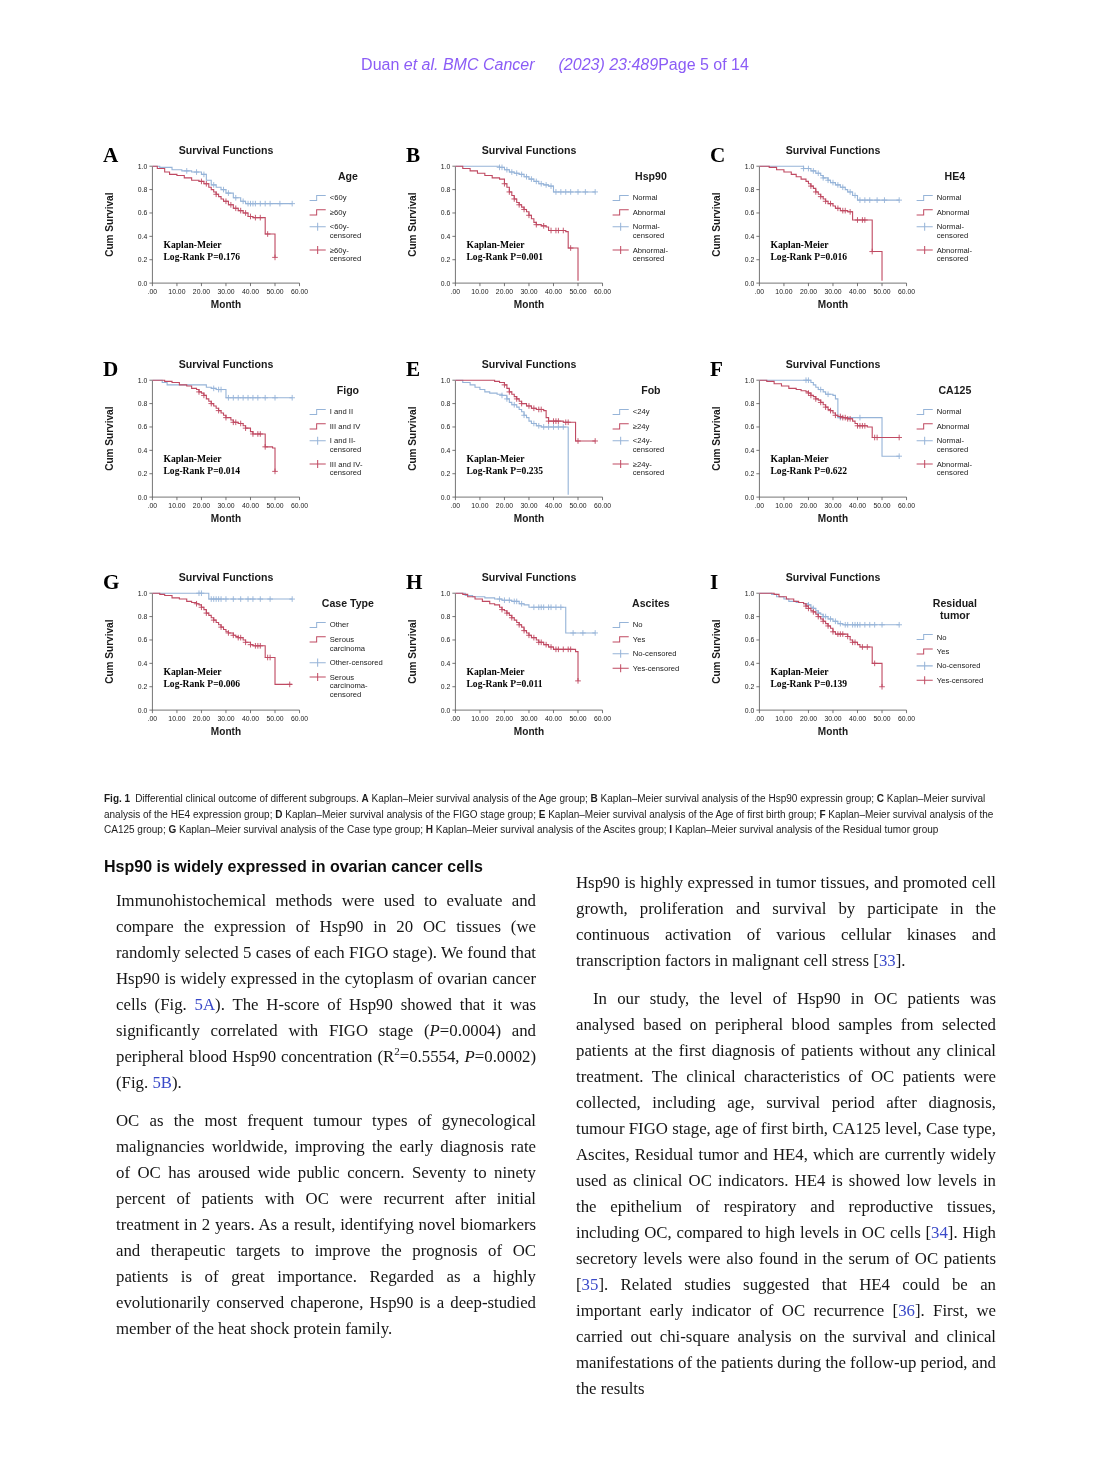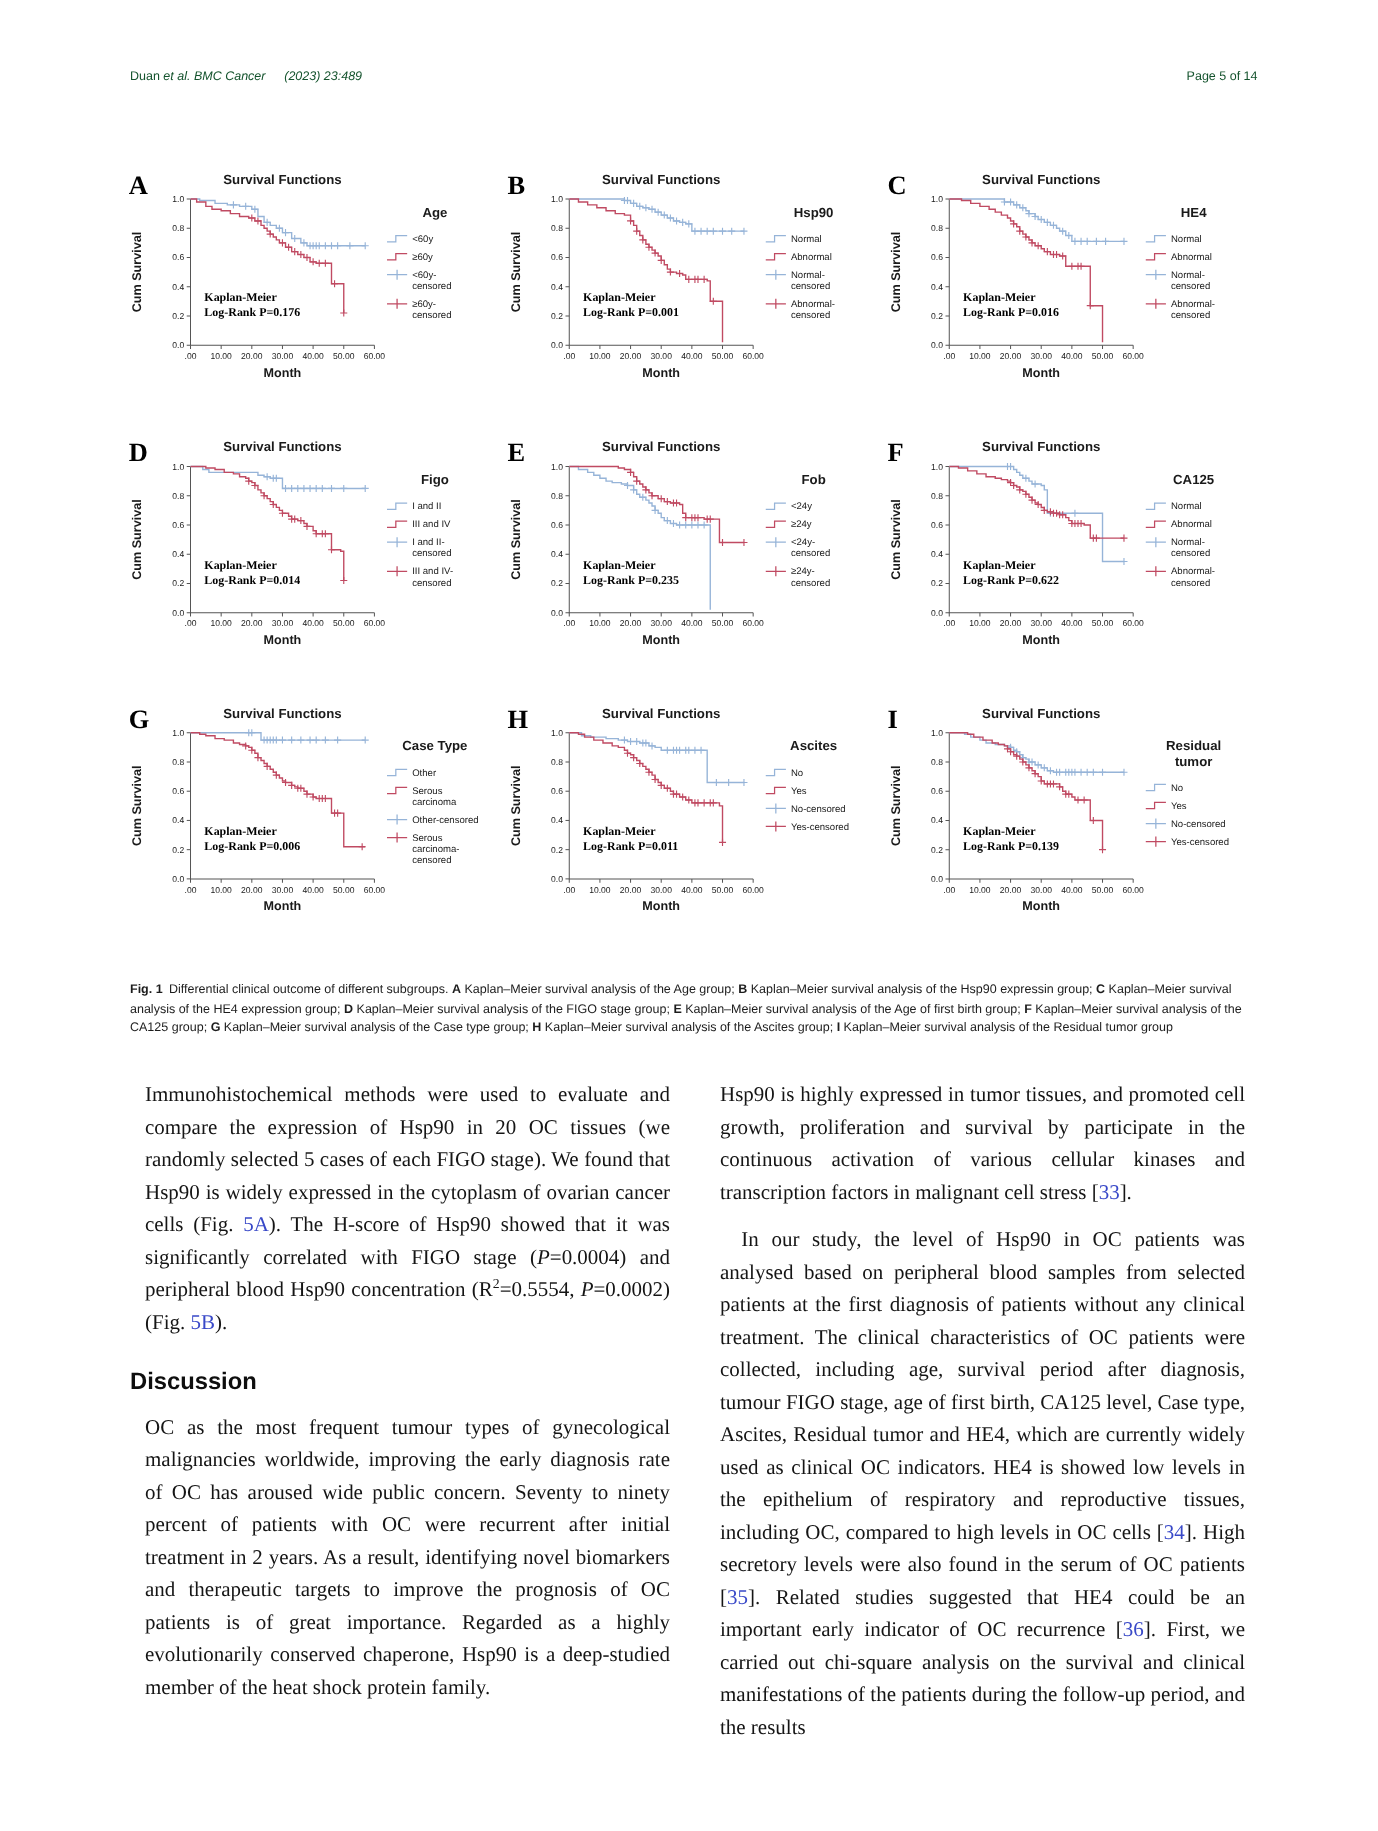--- a/index.html
+++ b/index.html
@@ -1,22 +1,22 @@
 <!DOCTYPE html>
 <html><head>
 <meta charset="utf-8">
 <style>
   html,body{margin:0;padding:0;}
   body{
     width:1102px;height:1465px;background:#ffffff;position:relative;
     font-family:"Liberation Sans",sans-serif;color:#1a1a1a;overflow:hidden;
   }
   .header{
-    display:flex;justify-content:space-between;align-items:flex-end;
-    padding:56px 96px 0 104px;font-size:10px;color:#14532d;
+    display:flex;justify-content:center;align-items:flex-end;
+    padding:56px 96px 0 104px;font-size:16px;color:#8b5cf6;
   }
   .header .ital{font-style:italic;}
   .figure-grid{
     margin:64px 92px 0 100px;
     display:grid;grid-template-columns:repeat(3,1fr);
   }
   .panel{width:100%;}
   .panel svg{width:100%;display:block;}
   .caption{
     margin:12px 96px 0 104px;
@@ -774,21 +774,21 @@
         <path d="M 208 114.39999999999999 h 16 M 216 110.39999999999999 V 118.39999999999999 M 212.5 114.39999999999999 H 219.5" stroke="#c04a62" stroke-width="1" fill="none"></path>
         <text x="228" y="116.89999999999999" font-size="7.6" fill="#1a1a1a">Yes-censored</text>
       </svg>
     </div>
   </div>
 
 <div class="caption rich"><span class="b">Fig. 1</span><span> Differential clinical outcome of different subgroups. </span><span class="b">A</span><span> Kaplan–Meier survival analysis of the Age group; </span><span class="b">B</span><span> Kaplan–Meier survival analysis of the Hsp90 expressin group; </span><span class="b">C</span><span> Kaplan–Meier survival analysis of the HE4 expression group; </span><span class="b">D</span><span> Kaplan–Meier survival analysis of the FIGO stage group; </span><span class="b">E</span><span> Kaplan–Meier survival analysis of the Age of first birth group; </span><span class="b">F</span><span> Kaplan–Meier survival analysis of the CA125 group; </span><span class="b">G</span><span> Kaplan–Meier survival analysis of the Case type group; </span><span class="b">H</span><span> Kaplan–Meier survival analysis of the Ascites group; </span><span class="b">I</span><span> Kaplan–Meier survival analysis of the Residual tumor group</span></div>
 
 <div class="columns">
   <div class="col">
+    <div class="sec-h">Hsp90 is widely expressed in ovarian cancer cells</div>
     <p class="rich"><span>Immunohistochemical methods were used to evaluate and compare the expression of Hsp90 in 20 OC tissues (we randomly selected 5 cases of each FIGO stage). We found that Hsp90 is widely expressed in the cytoplasm of ovarian cancer cells (Fig. </span><span class="link">5A</span><span>). The H-score of Hsp90 showed that it was significantly correlated with FIGO stage (</span><span class="i">P</span><span>=0.0004) and peripheral blood Hsp90 concentration (R</span><sup>2</sup><span>=0.5554, </span><span class="i">P</span><span>=0.0002) (Fig. </span><span class="link">5B</span><span>).</span></p>
-    <div class="disc-h">Discussion</div>
     <p class="rich"><span>OC as the most frequent tumour types of gynecological malignancies worldwide, improving the early diagnosis rate of OC has aroused wide public concern. Seventy to ninety percent of patients with OC were recurrent after initial treatment in 2 years. As a result, identifying novel biomarkers and therapeutic targets to improve the prognosis of OC patients is of great importance. Regarded as a highly evolutionarily conserved chaperone, Hsp90 is a deep-studied member of the heat shock protein family.</span></p>
   </div>
   <div class="col">
     <p class="rich"><span>Hsp90 is highly expressed in tumor tissues, and promoted cell growth, proliferation and survival by participate in the continuous activation of various cellular kinases and transcription factors in malignant cell stress [</span><span class="link">33</span><span>].</span></p>
     <p class="rich indent"><span>In our study, the level of Hsp90 in OC patients was analysed based on peripheral blood samples from selected patients at the first diagnosis of patients without any clinical treatment. The clinical characteristics of OC patients were collected, including age, survival period after diagnosis, tumour FIGO stage, age of first birth, CA125 level, Case type, Ascites, Residual tumor and HE4, which are currently widely used as clinical OC indicators. HE4 is showed low levels in the epithelium of respiratory and reproductive tissues, including OC, compared to high levels in OC cells [</span><span class="link">34</span><span>]. High secretory levels were also found in the serum of OC patients [</span><span class="link">35</span><span>]. Related studies suggested that HE4 could be an important early indicator of OC recurrence [</span><span class="link">36</span><span>]. First, we carried out chi-square analysis on the survival and clinical manifestations of the patients during the follow-up period, and the results</span></p>
   </div>
 </div>
 
 </body></html>

